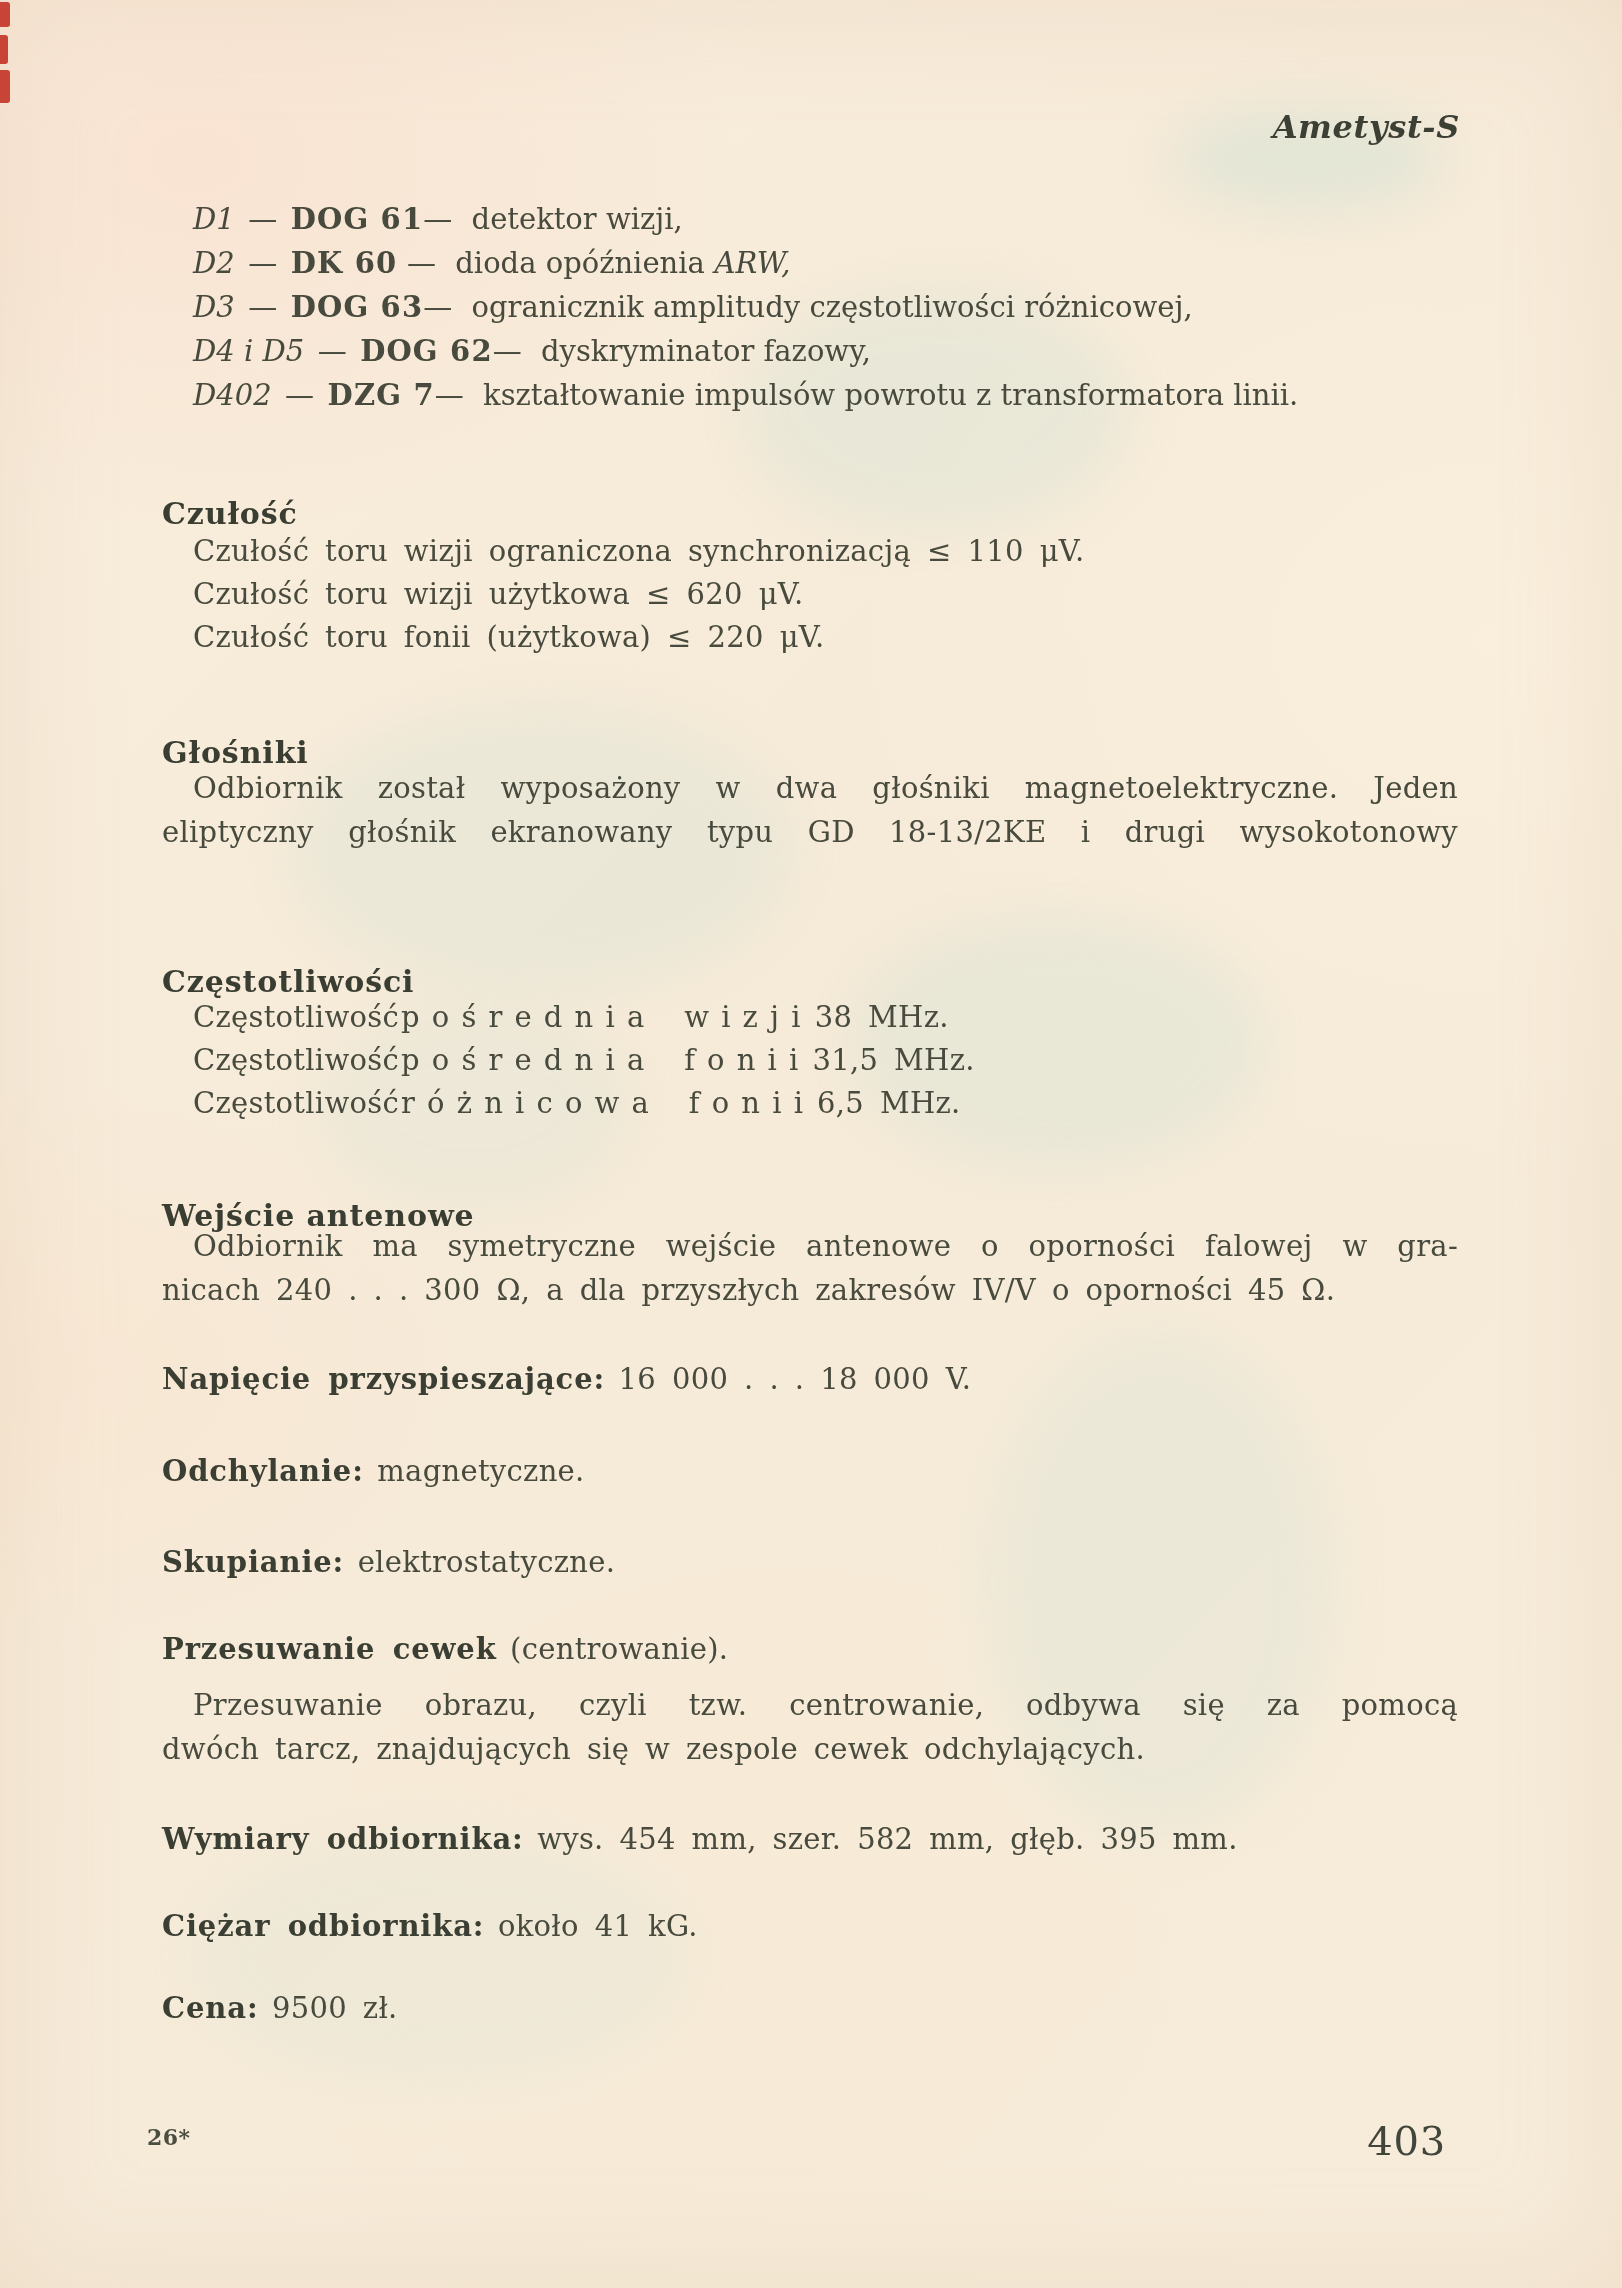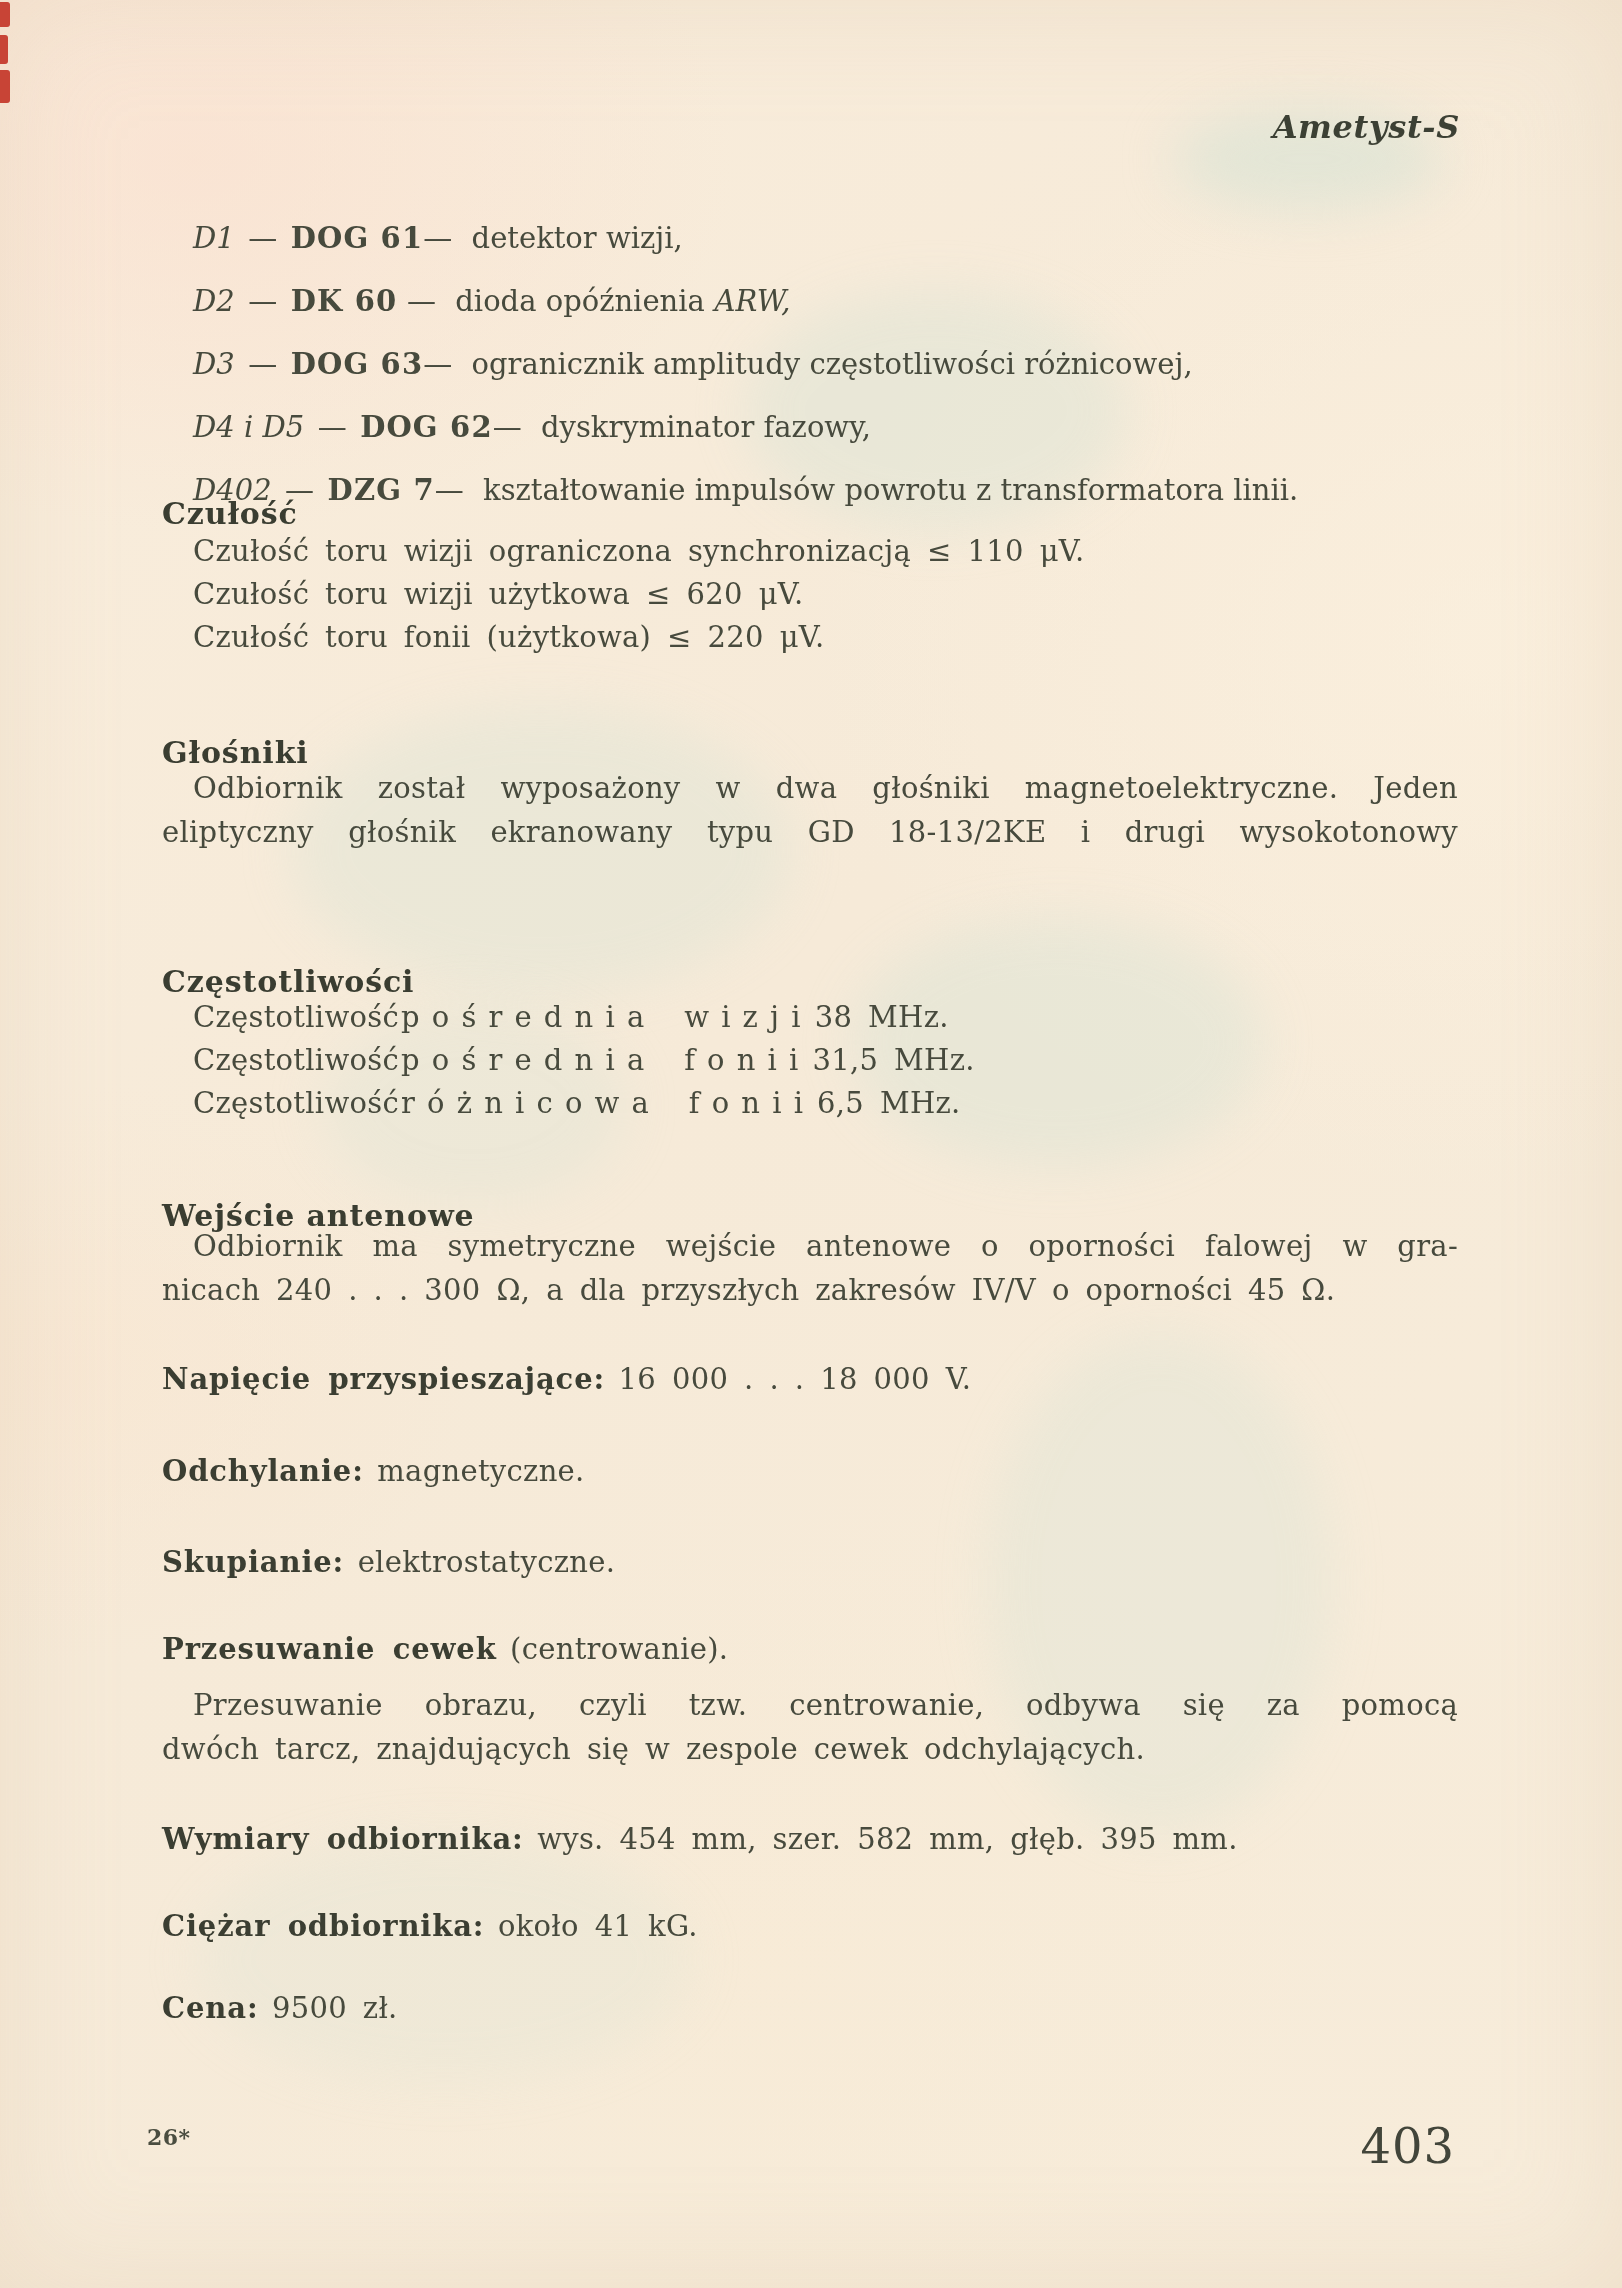--- a/index.html
+++ b/index.html
@@ -32,21 +32,21 @@
   .edge-mark{position:absolute;left:0;width:9.7px;background:#c5372a;border-radius:0 2.9px 2.9px 0;filter:blur(0.6px);opacity:.92;}
   .m1{top:1.9px; height:25px;}
   .m2{top:35px;height:29px;width:7.7px;}
   .m3{top:70px;height:33px;}
 
   .txt{position:absolute;font-size:29px;line-height:43px;letter-spacing:.01em;word-spacing:.22em;}
   .header-title{position:absolute;top:108px;right:162px;font-size:32px;font-weight:700;font-style:italic;letter-spacing:.02em;color:#3c4034;}
 
   
   .diodes{position:absolute;left:193px;top:197px;width:1274px;font-size:29px;line-height:44px;}
-  .drow{display:flex;align-items:flex-end;margin-top:19px;}
+  .drow{display:flex;align-items:flex-end;}
   .dlead{display:inline-block;min-width:214px;white-space:nowrap;}
   .dlabel{font-style:italic;}
   .dsep{margin:0 13.5px;}
   .ddash{margin-right:19.3px;}
   .dtype{font-weight:700;letter-spacing:.04em;}
   .ddesc .dem{font-style:italic;margin-left:9.7px;}
 
   .heading{position:absolute;left:162px;font-size:30px;font-weight:700;letter-spacing:.03em;color:#3a3d31;line-height:39px;}
 
   .spec-lines{position:absolute;left:193px;width:1265px;}
@@ -57,21 +57,21 @@
 
   .freq .pre{}
   .freq .spaced{letter-spacing:.42em;margin:0 2px;}
   .freq .val{}
 
   .kv{position:absolute;left:162px;width:1296px;font-size:29px;line-height:43px;letter-spacing:.01em;word-spacing:.22em;}
   .kv .k{font-weight:700;color:#3b3e32;letter-spacing:.03em;}
   .kv .v{margin-left:13.5px;}
 
   .footer-left{position:absolute;left:147px;top:2124px;font-size:22px;font-weight:700;color:#4a4d40;letter-spacing:.02em;}
-  .footer-right{position:absolute;right:167px;top:2118px;font-size:48px;color:#42453a;letter-spacing:.02em;}
+  .footer-right{position:absolute;right:176px;top:2118px;font-size:40px;color:#42453a;letter-spacing:.02em;}
 </style>
 </head>
 <body>
 
 <main class="page">
 
   <div class="tint t1"></div>
   <div class="tint t2"></div>
   <div class="tint t3"></div>
   <div class="tint t4"></div>

